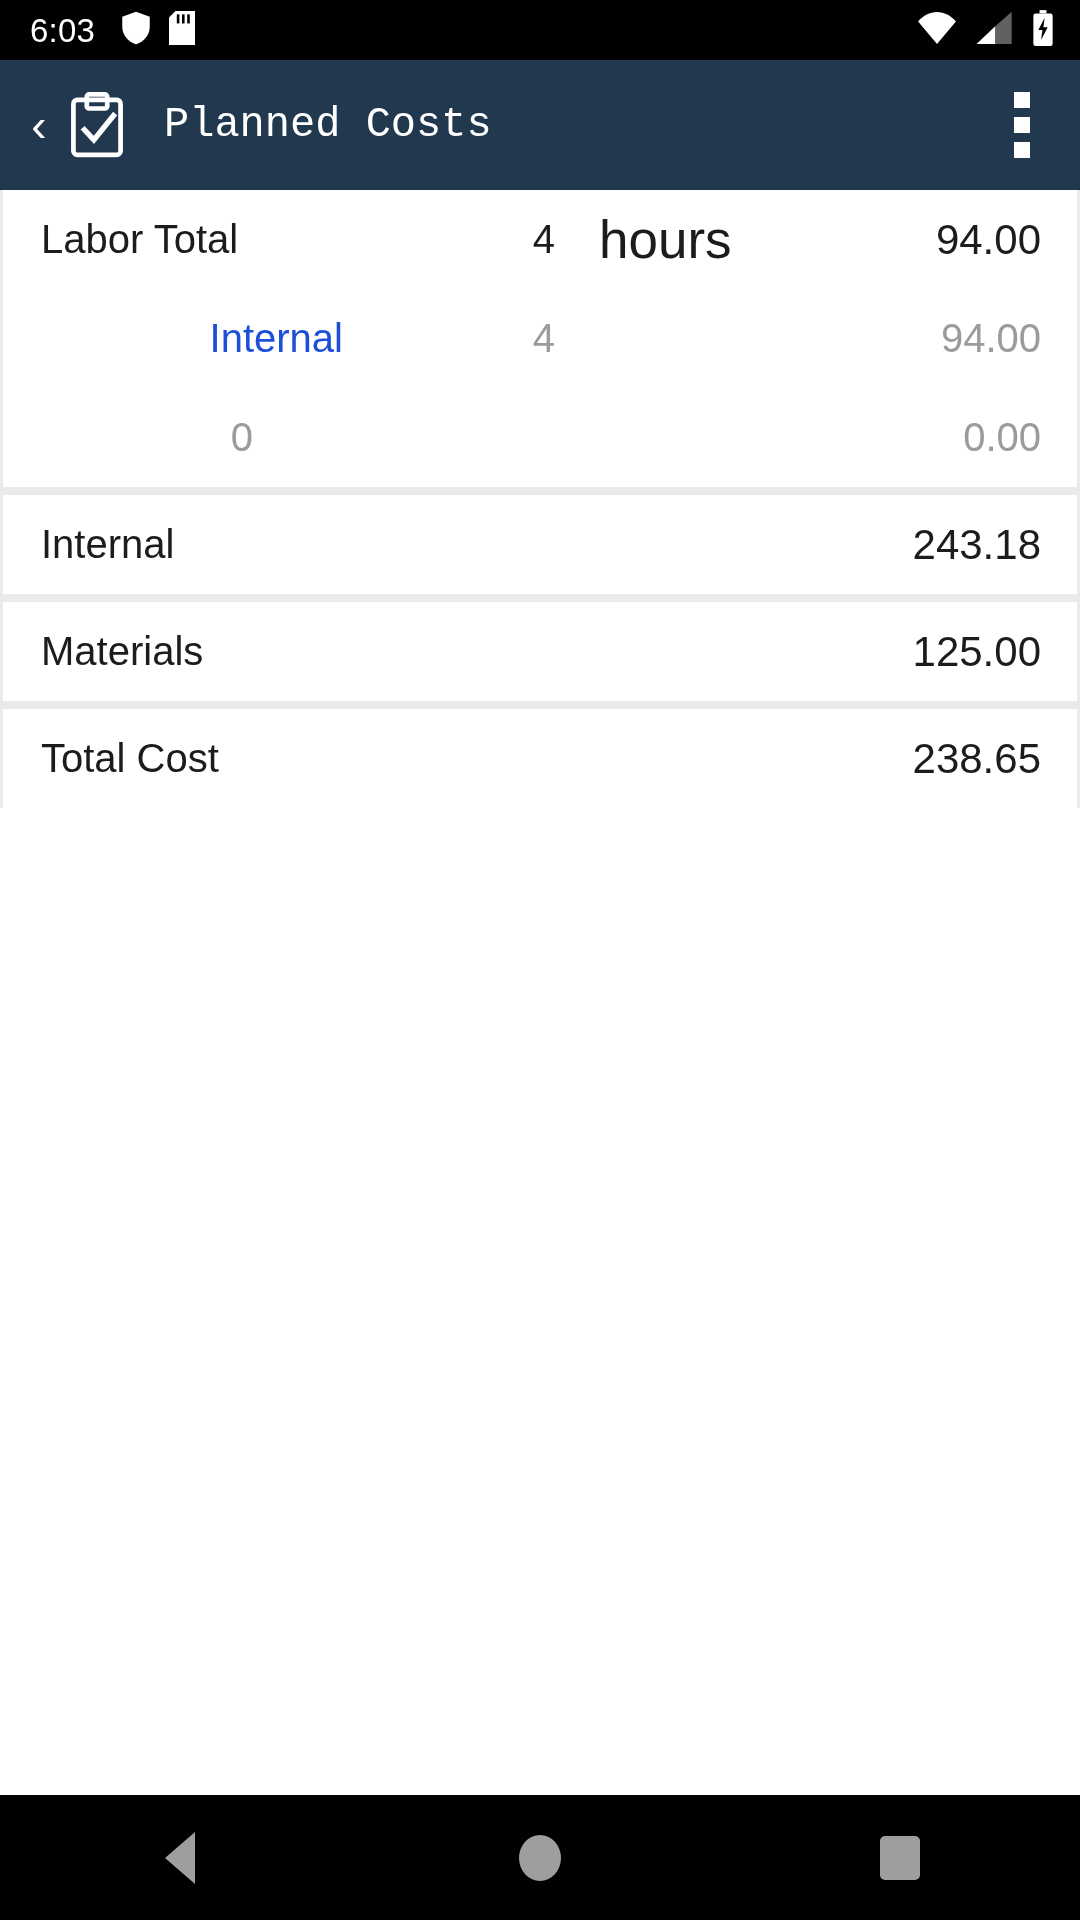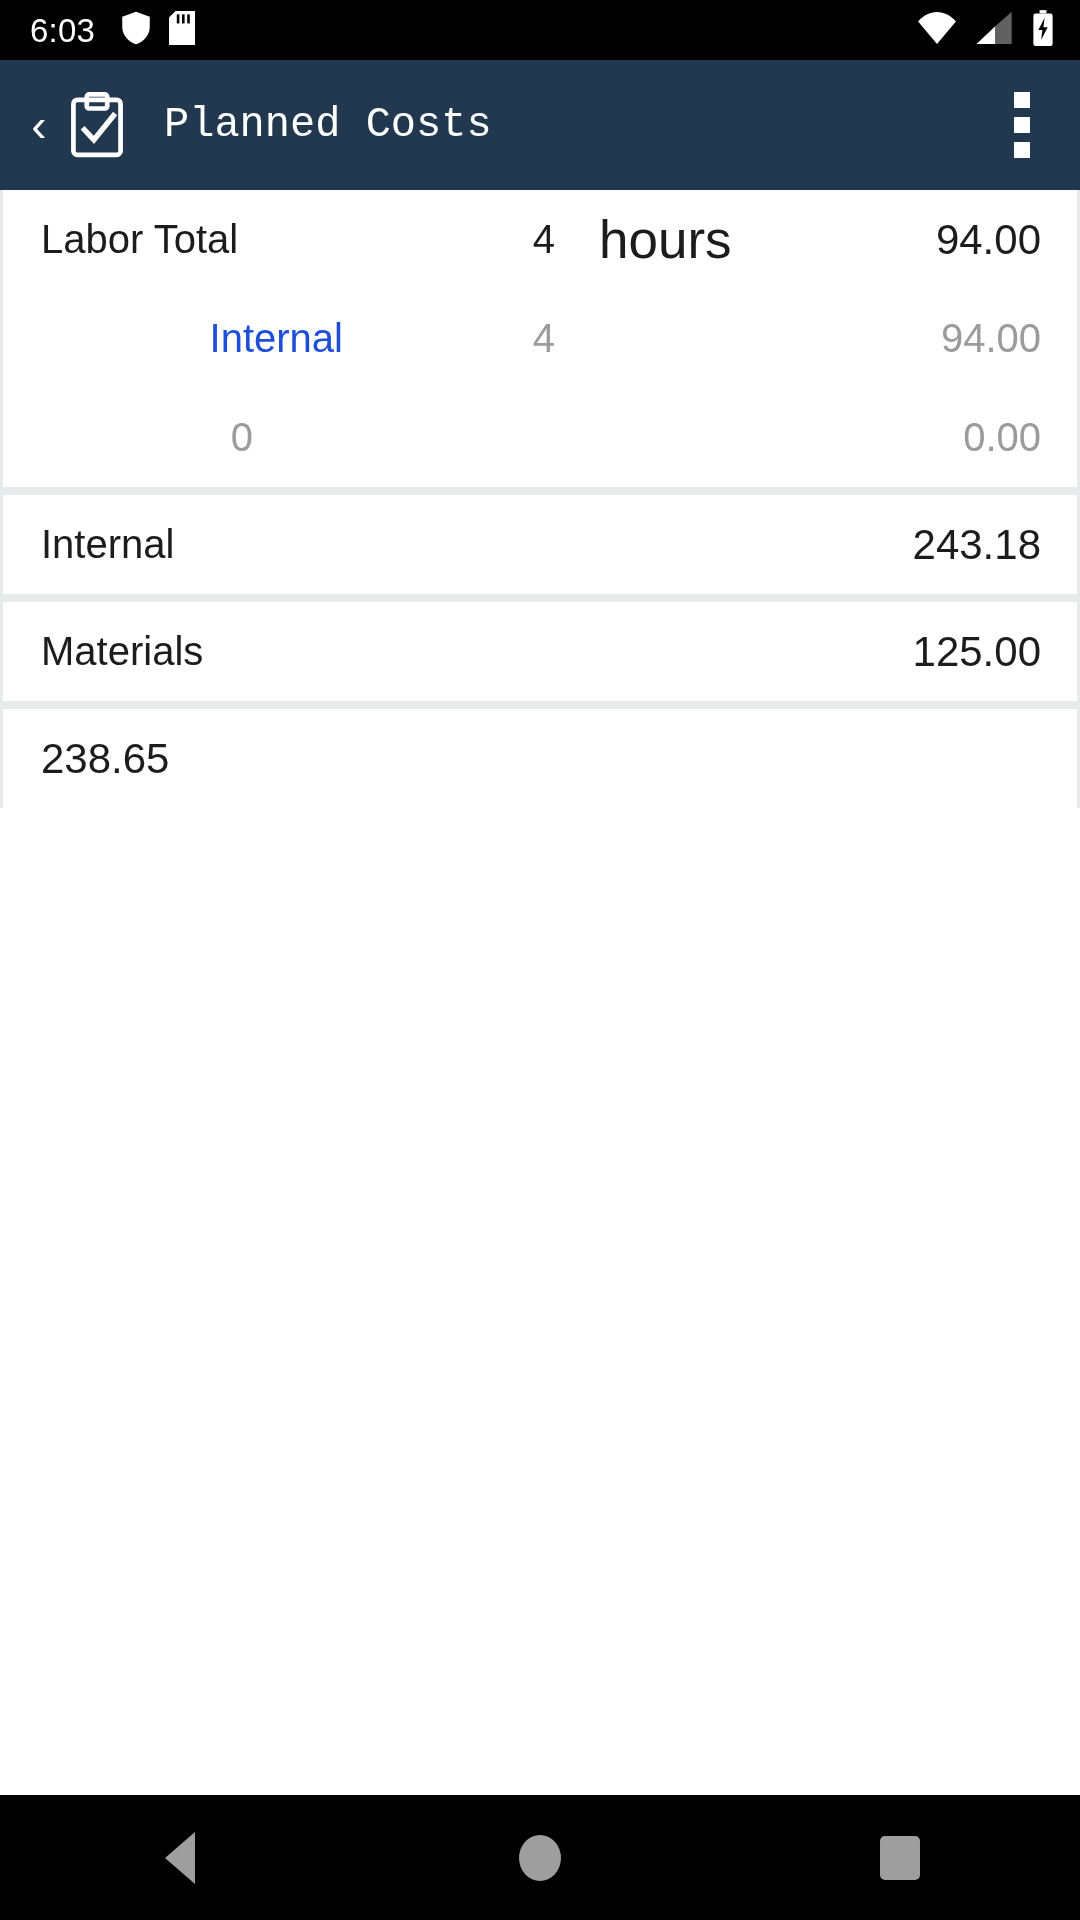--- a/index.html
+++ b/index.html
@@ -323,20 +323,21 @@
       <div class="card">
         <div class="row simple">
           <span class="row-label">Materials</span>
           <span class="amount-col">125.00</span>
         </div>
       </div>
 
 
       <div class="card">
         <div class="row simple">
+          <span class="row-label">Total Cost</span>
           <span class="amount-col">238.65</span>
         </div>
       </div>
 
     </div>
 
     <div class="filler"></div>
   </div>
 
   <div class="nav-bar">

